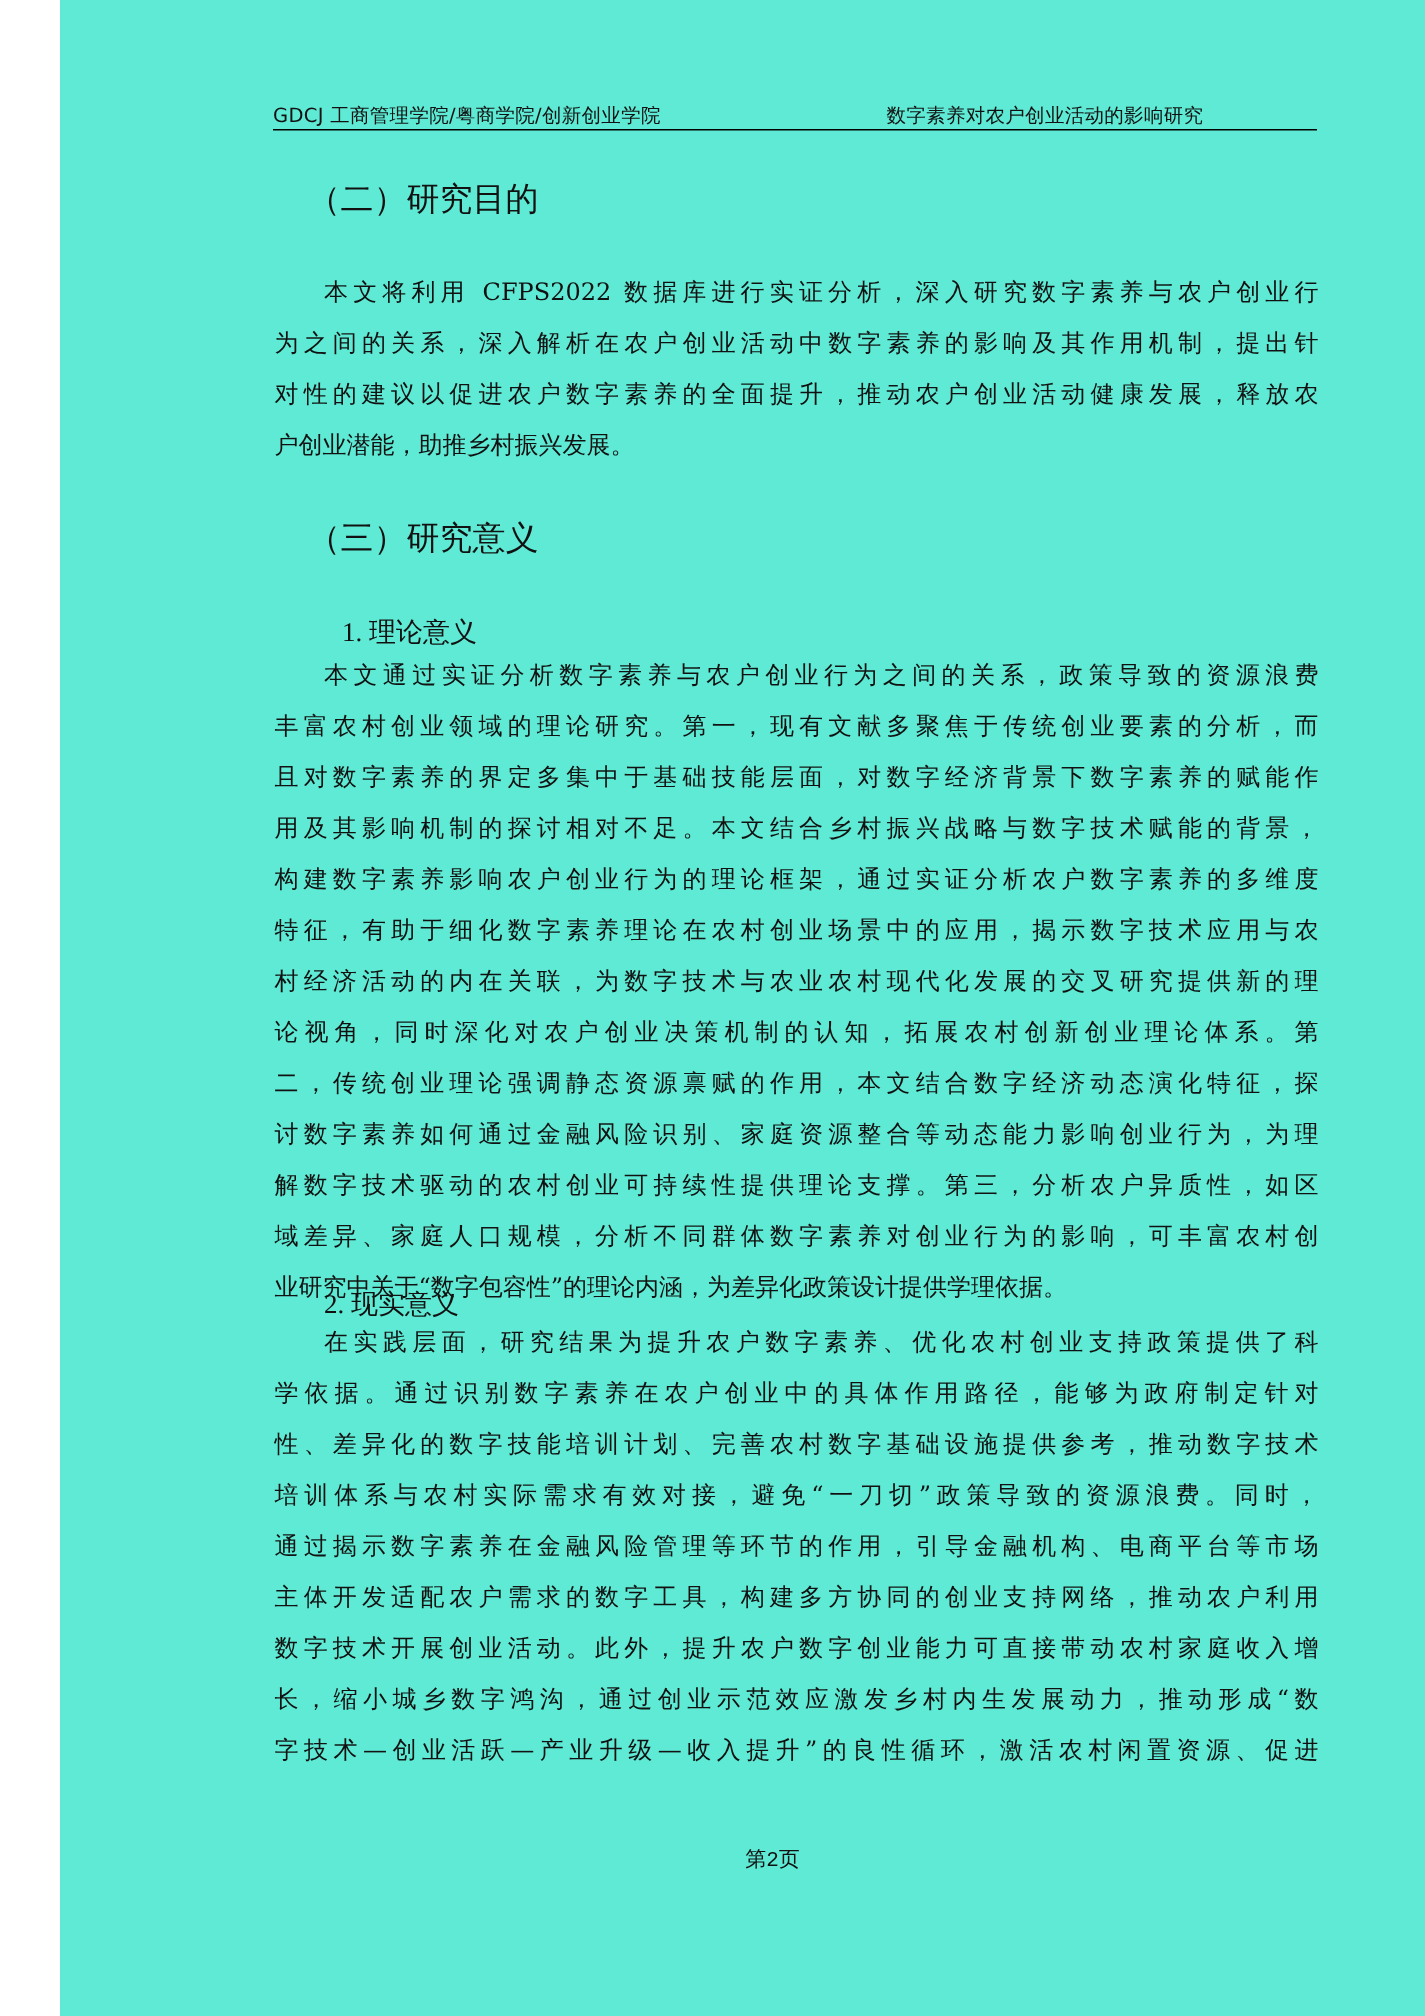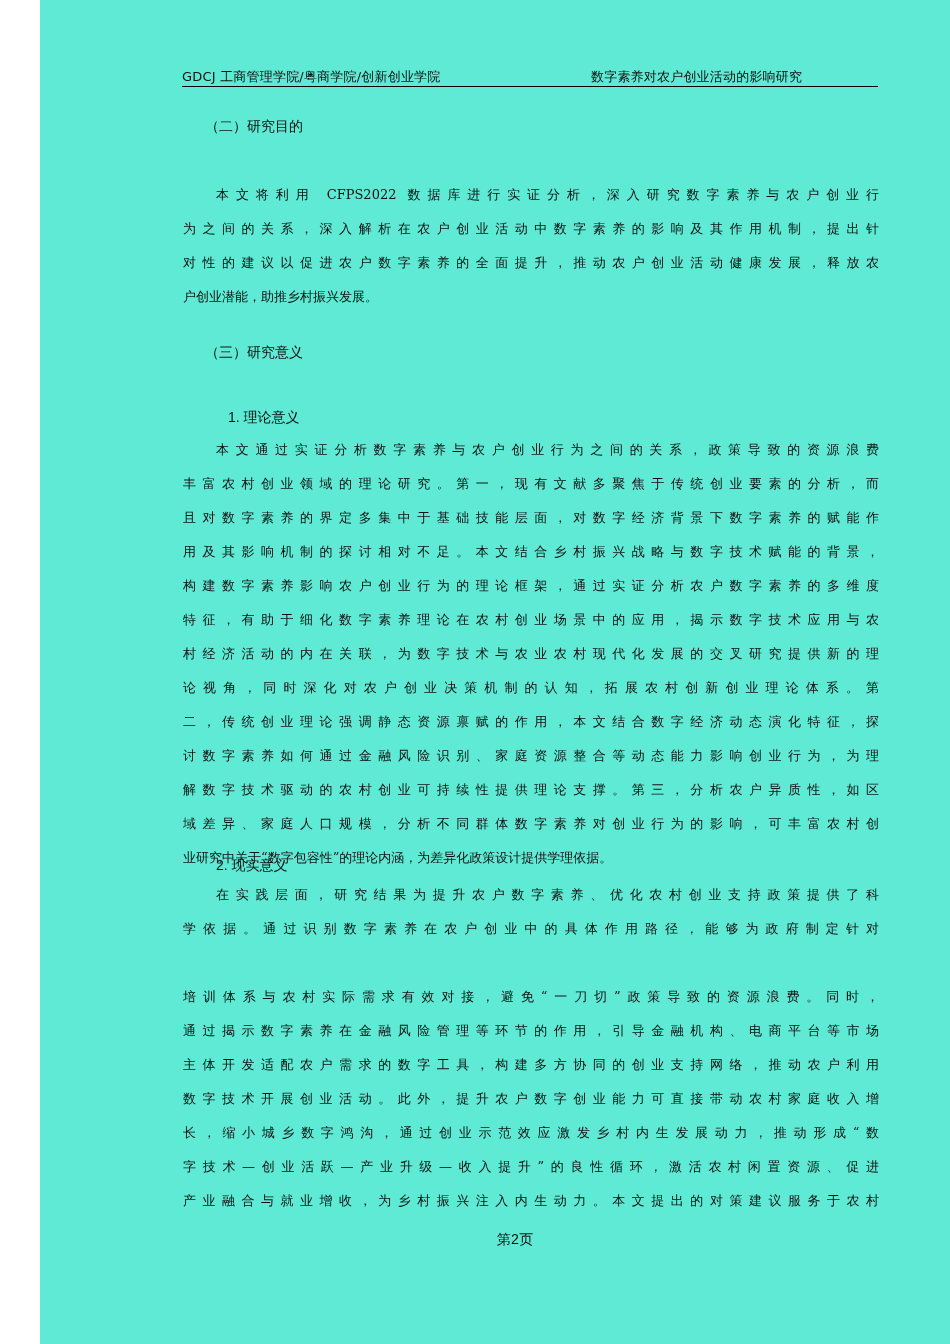--- a/index.html
+++ b/index.html
@@ -7,29 +7,29 @@
     .page { position: absolute; left: 0; top: 0; width: 950px; height: 1344px; background: #5eead4; margin-left: 40px; }
     .header {
       position: absolute; left: 142px; top: 66px; width: 696px; height: 20px;
       border-bottom: 1.5px solid #000;
       font-family: "DejaVu Sans", sans-serif; font-size: 13px; color: #111;
     }
     .header .left { position: absolute; left: 0; top: 2px; letter-spacing: 0.2px; }
     .header .right { position: absolute; left: 409px; top: 2px; letter-spacing: 0.2px; }
     .h2 {
       position: absolute; left: 165px;
-      font-family: "DejaVu Sans", sans-serif; font-size: 14px; color: #111;
+      font-family: "DejaVu Sans", sans-serif; font-size: 22px; color: #111;
     }
     .h3 {
       position: absolute;
-      font-family: Liberation Sans, sans-serif; font-size: 14px; color: #111;
+      font-family: Liberation Serif, serif; font-size: 18px; color: #111;
     }
     .line {
       position: absolute; left: 143px; width: 696px;
-      font-family: "DejaVu Serif", serif; font-size: 13px; color: #111;
+      font-family: "DejaVu Serif", serif; font-size: 16px; color: #111;
       white-space: nowrap; text-align: justify; text-align-last: justify;
       height: 22px; line-height: 22px;
     }
     .line.last { text-align-last: left; }
     .line.indent { left: 176px; width: 663px; }
     .footer {
       position: absolute; left: 0; width: 950px; top: 1231px; text-align: center;
       font-family: Liberation Mono, monospace; font-size: 14px; color: #111;
     }
   </style>
@@ -65,22 +65,22 @@
   <div class="line" style="top:711px;">二，传统创业理论强调静态资源禀赋的作用，本文结合数字经济动态演化特征，探</div>
   <div class="line" style="top:745px;">讨数字素养如何通过金融风险识别、家庭资源整合等动态能力影响创业行为，为理</div>
   <div class="line" style="top:779px;">解数字技术驱动的农村创业可持续性提供理论支撑。第三，分析农户异质性，如区</div>
   <div class="line" style="top:813px;">域差异、家庭人口规模，分析不同群体数字素养对创业行为的影响，可丰富农村创</div>
   <div class="line last" style="top:847px;">业研究中关于“数字包容性”的理论内涵，为差异化政策设计提供学理依据。</div>
 
   <div class="h3" style="top:857px; left:176px; margin-top:0;">2. 现实意义</div>
 
   <div class="line indent" style="top:884px;">在实践层面，研究结果为提升农户数字素养、优化农村创业支持政策提供了科</div>
   <div class="line" style="top:918px;">学依据。通过识别数字素养在农户创业中的具体作用路径，能够为政府制定针对</div>
+  <div class="line" style="top:952px;">性、差异化的数字技能培训计划、完善农村数字基础设施提供参考，推动数字技术</div>
   <div class="line" style="top:986px;">培训体系与农村实际需求有效对接，避免“一刀切”政策导致的资源浪费。同时，</div>
   <div class="line" style="top:1020px;">通过揭示数字素养在金融风险管理等环节的作用，引导金融机构、电商平台等市场</div>
   <div class="line" style="top:1054px;">主体开发适配农户需求的数字工具，构建多方协同的创业支持网络，推动农户利用</div>
   <div class="line" style="top:1088px;">数字技术开展创业活动。此外，提升农户数字创业能力可直接带动农村家庭收入增</div>
   <div class="line" style="top:1122px;">长，缩小城乡数字鸿沟，通过创业示范效应激发乡村内生发展动力，推动形成“数</div>
   <div class="line" style="top:1156px;">字技术—创业活跃—产业升级—收入提升”的良性循环，激活农村闲置资源、促进</div>
-  <div class="line" style="top:1190px;">产业融合与就业增收，为乡村振兴注入内生动力。本文提出的对策建议服务于农村</div>
 
   <div class="footer">第2页</div>
 </div>
 
 </body></html>

